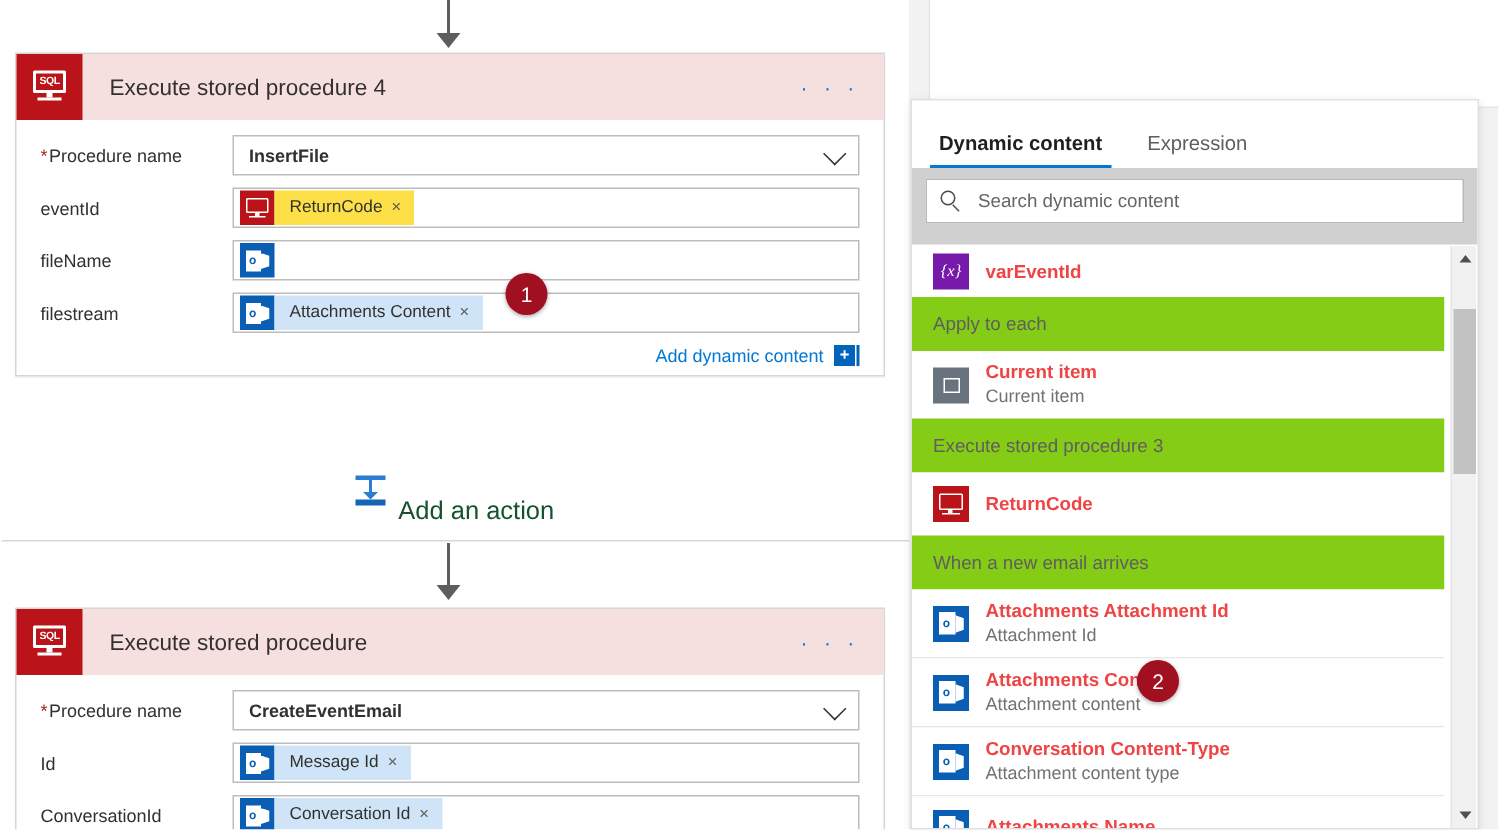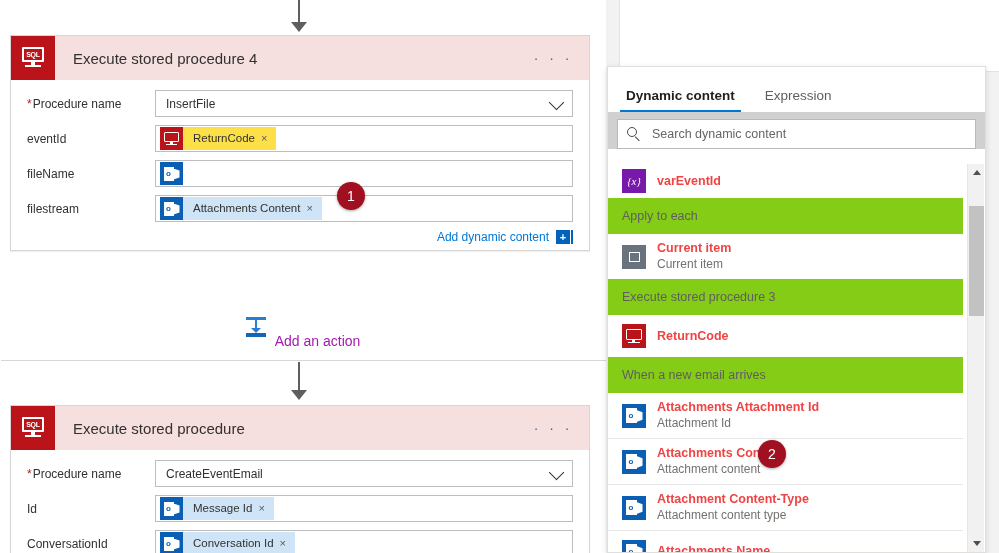--- a/index.html
+++ b/index.html
@@ -67,21 +67,21 @@
   .card-body { padding: 10px 16px 14px 16px; }
   .field-row { display: flex; align-items: center; margin-bottom: 8px; min-height: 27px; }
   .field-label {
     width: 128px; flex: 0 0 128px; font-size: 12px; color: #323130; padding-right: 8px;
   }
   .field-label .req { color: #a4262c; margin-right: 1px; }
   .field-input {
     flex: 1; height: 27px; border: 1px solid #bdbdbd; background: #ffffff;
     display: flex; align-items: center; padding: 0 4px; position: relative;
   }
-  .field-input.plain { padding: 0 10px; font-size: 12px; color: #323130; }
+  .field-input.plain { padding: 0 10px; font-size: 12px; color: #323130; font-weight: bold; }
   .chev {
     position: absolute; right: 10px; top: 50%; width: 11px; height: 11px;
     margin-top: -7px; border-right: 1.6px solid #323130; border-bottom: 1.6px solid #323130;
     transform: rotate(45deg);
   }
 
   
   .token { display: inline-flex; align-items: center; height: 23px; }
   .token-icon {
     width: 23px; height: 23px; flex: 0 0 23px;
@@ -135,21 +135,21 @@
     align-items:center;
   }
   .add-action-icon { position: relative; width: 20px; height: 20px; margin-right: 9px; }
   .add-action-icon .top { position:absolute; left:0; top:0; width:20px; height:3px; background:#2b7cd3; }
   .add-action-icon .bot { position:absolute; left:0; bottom:0; width:20px; height:4px; background:#1565b5; }
   .add-action-icon .stem { position:absolute; left:9px; top:3px; width:2px; height:11px; background:#2b7cd3; }
   .add-action-icon .ar {
     position:absolute; left:5px; top:11px; width:0; height:0;
     border-left:5px solid transparent; border-right:5px solid transparent; border-top:5px solid #2b7cd3;
   }
-  .add-action-label { font-size: 14px; color: #a21caf; margin-top: 28px; }
+  .add-action-label { font-size: 17px; color: #14532d; margin-top: 28px; }
 
   
   #right-backdrop {
     position: absolute; left: 606px; top: 0; width: 393px; height: 553px;
     background: #f2f2f2;
   }
   #backdrop-card {
     position: absolute; left: 13px; top: -8px; width: 400px; height: 80px;
     background: #ffffff; border: 1px solid #e3e3e3;
   }
@@ -166,21 +166,21 @@
     background: #ffffff;
   }
   .dyn-tab {
     font-size: 13.5px; color: #605e5c; padding: 0 6px 9px 6px; margin-right: 18px;
     position: relative;
   }
   .dyn-tab.active { color: #201f1e; font-weight: bold; }
   .dyn-tab.active::after {
     content: ""; position: absolute; left: 0; right: 0; bottom: 0; height: 2.5px; background: #0078d4;
   }
-  .dyn-search-wrap { background: #d0d0d0; padding: 7px 9px 0 9px; }
+  .dyn-search-wrap { background: #d0d0d0; padding: 7px 9px 14px 9px; }
   .dyn-search {
     height: 30px; background: #ffffff; border: 1px solid #b9b9b9; display: flex; align-items: center;
     padding: 0 9px;
   }
   .search-icon { width: 15px; height: 15px; position: relative; margin-right: 10px; flex:0 0 15px;}
   .search-icon .ring {
     position:absolute; left:0; top:0; width:10px; height:10px; border:1.4px solid #4a4a4a; border-radius:50%;
   }
   .search-icon .handle {
     position:absolute; left:8px; top:9px; width:6px; height:1.4px; background:#4a4a4a;
@@ -492,21 +492,21 @@
       </div>
 
       <div class="dyn-item sep">
         <span class="dyn-item-icon ic-outlook">
           <span class="outlook-glyph" style="width:17px;height:15px;">
               <span class="left" style="width:11px;height:15px;">o</span>
               <span class="right" style="height:12px;"></span>
             </span>
         </span>
         <span class="dyn-item-texts">
-          <span class="dyn-item-title">Attachment Content-Type</span>
+          <span class="dyn-item-title">Conversation Content-Type</span>
           <span class="dyn-item-sub">Attachment content type</span>
         </span>
       </div>
 
       <div class="dyn-item">
         <span class="dyn-item-icon ic-outlook">
           <span class="outlook-glyph" style="width:17px;height:15px;">
               <span class="left" style="width:11px;height:15px;">o</span>
               <span class="right" style="height:12px;"></span>
             </span>

